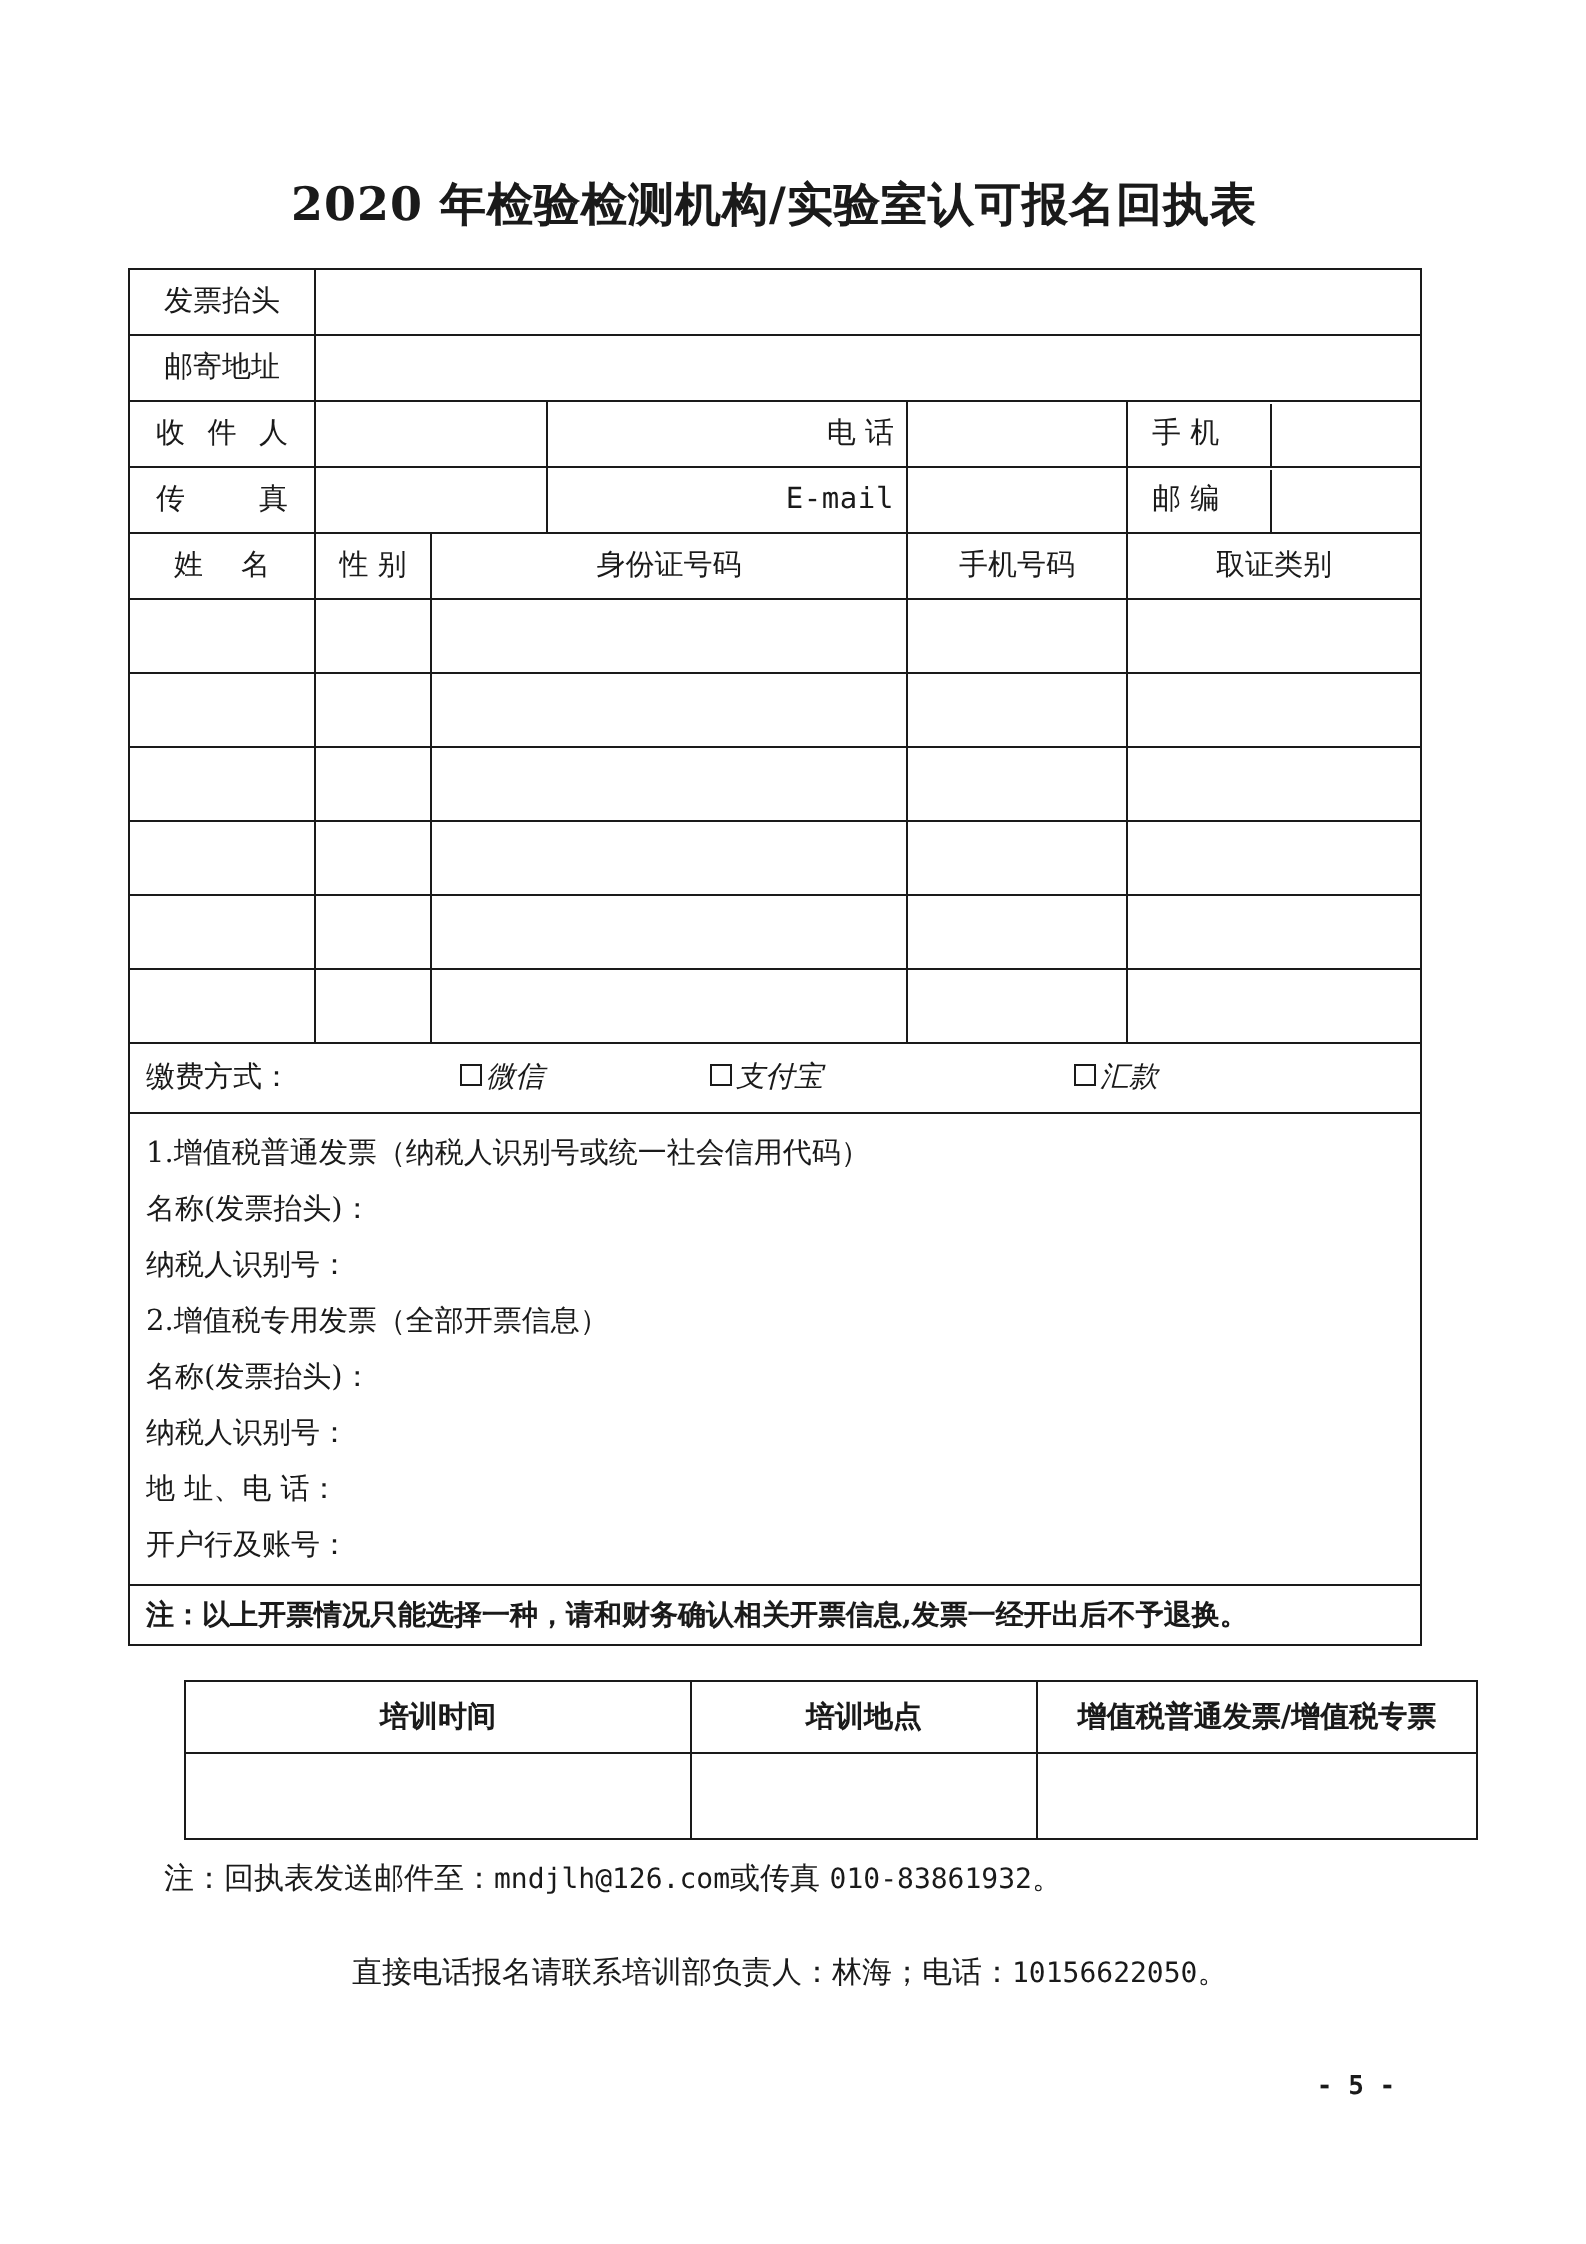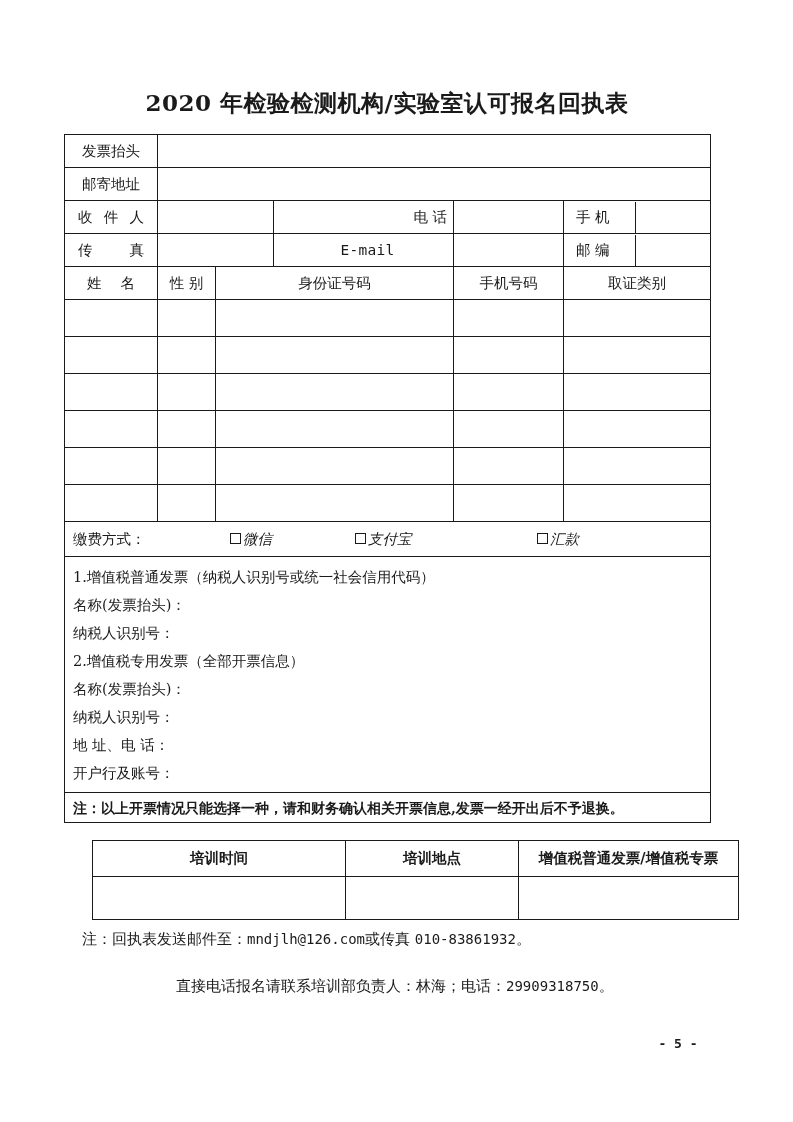--- a/index.html
+++ b/index.html
@@ -247,21 +247,21 @@
           </tbody>
             </table>
         </td>
       </tr>
 
       <tr>
         <td class="lbl">
           <span class="spread">传 真</span>
         </td>
         <td colspan="2"></td>
-        <td class="lbl mono" style="text-align:center;padding-left:14px">
+        <td class="lbl mono" style="text-align:right;padding-left:14px">
           <span>E-mail</span>
         </td>
         <td></td>
         <td style="padding:0">
           <table style="width:100%;border-collapse:collapse;table-layout:fixed">
             <tbody>
                 <tr>
               <td style="border:none;border-right:1.4px solid #1a1a1a;width:49%;height:31px;padding-left:12px;font-size:14.5px">
                 <span>邮 编</span>
               </td>
@@ -389,18 +389,18 @@
         <td></td>
       </tr>
     </tbody>
   </table>
 
   <div class="foot1">
     <span>注：回执表发送邮件至：</span><span class="ascii">mndjlh@126.com</span><span>或传真 </span><span class="ascii">010-83861932</span><span>。</span>
   </div>
 
   <div class="foot2">
-    <span>直接电话报名请联系培训部负责人：林海；电话：</span><span class="ascii">29909318750</span><span>。</span>
+    <span>直接电话报名请联系培训部负责人：林海；电话：</span><span class="ascii">10156622050</span><span>。</span>
   </div>
 
   <div class="pagenum">- 5 -</div>
 
 </div>
 
 </body></html>

